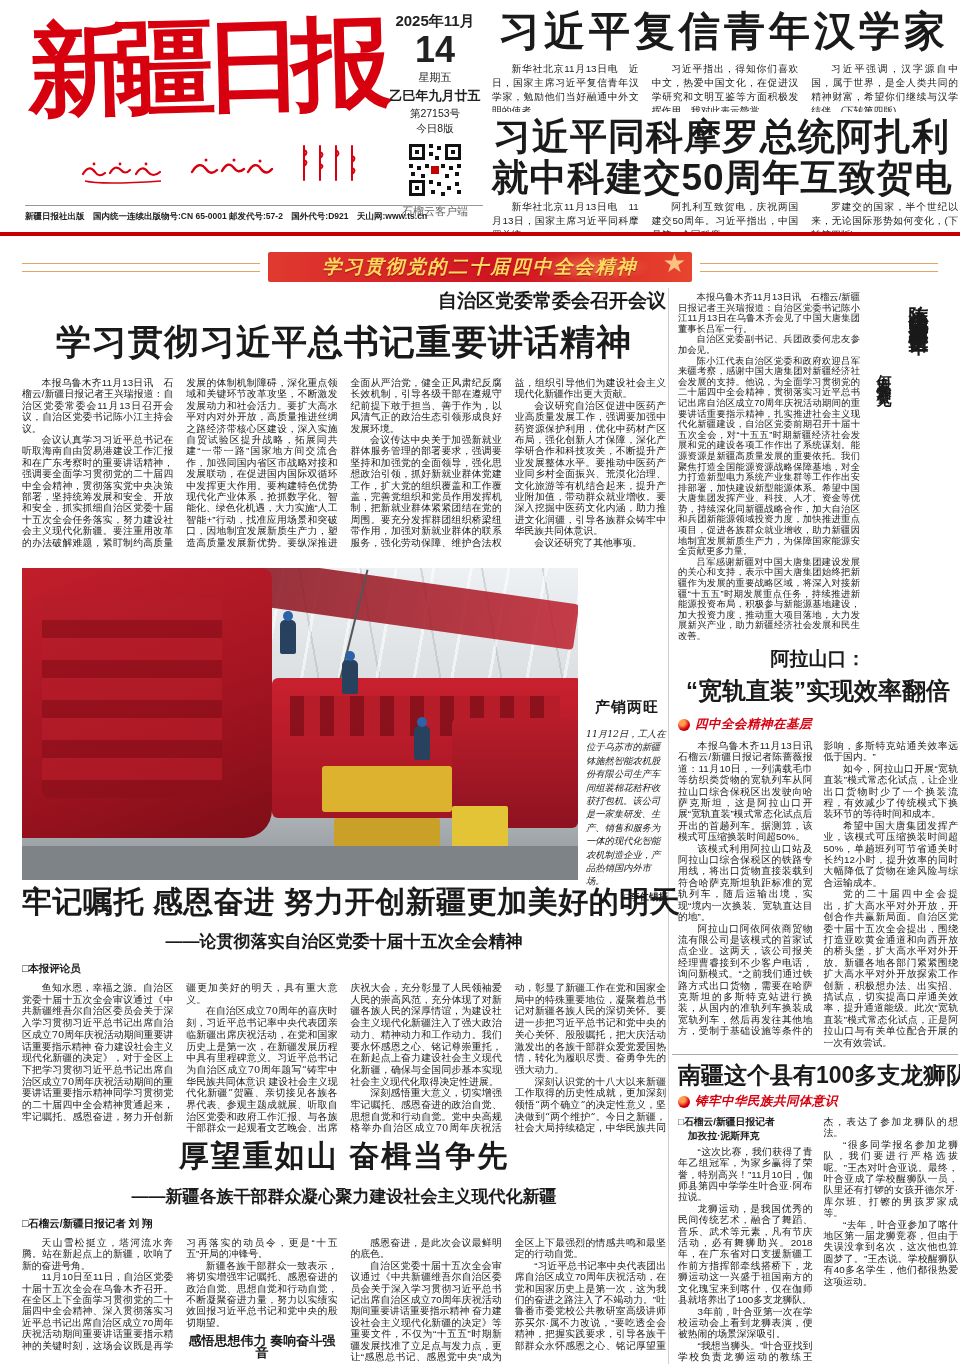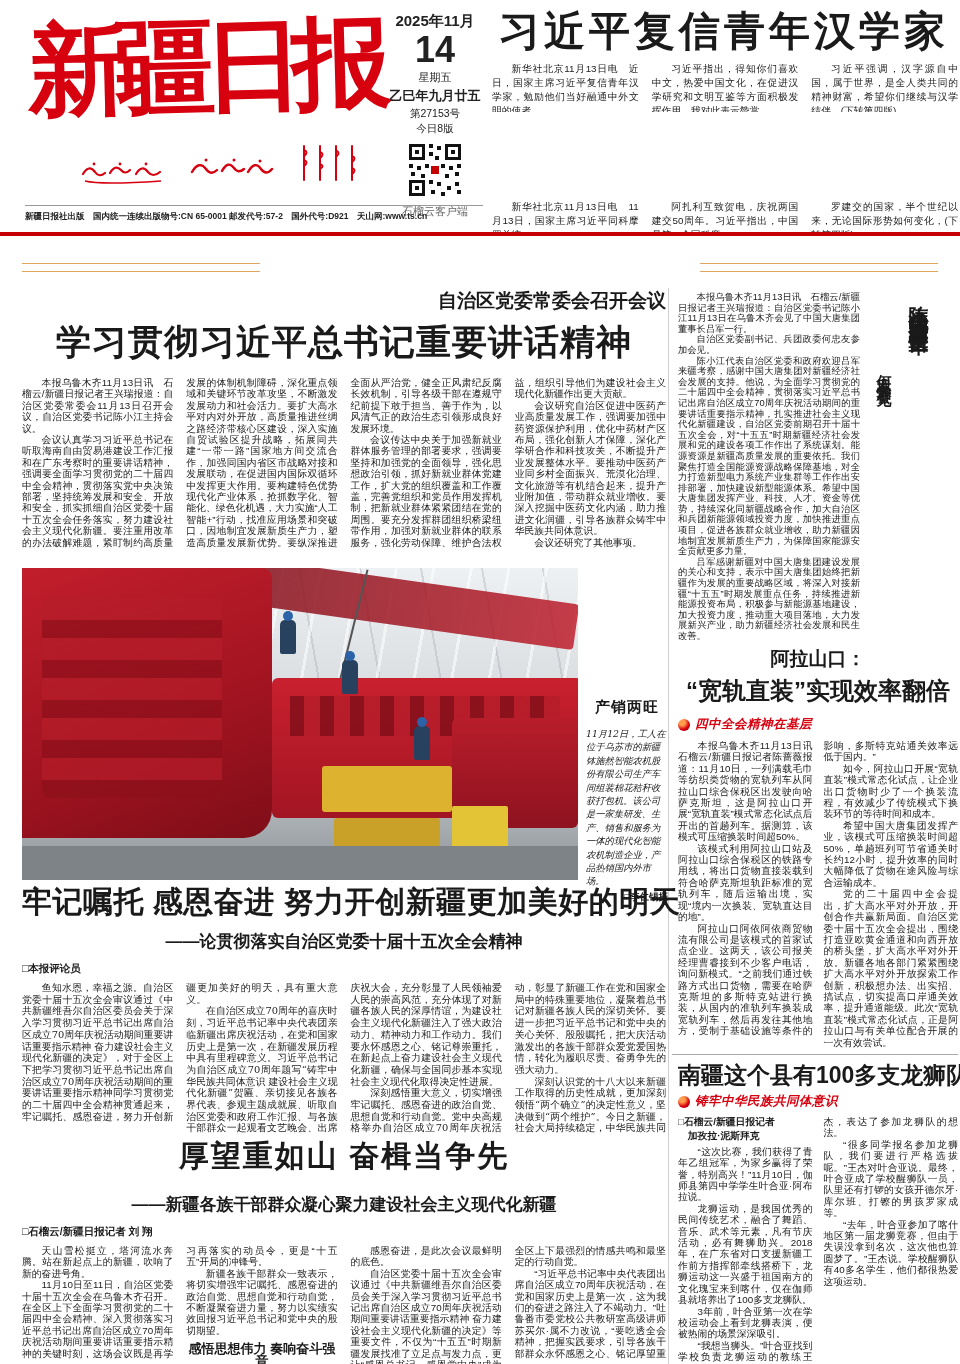--- a/index.html
+++ b/index.html
@@ -107,21 +107,21 @@
   
   .edit{left:22px;top:882px;width:644px;}
   .edit-head{font-size:30px;font-weight:900;text-align:center;white-space:nowrap;letter-spacing:.5px;}
   .edit-sub{font-size:17px;font-weight:bold;text-align:center;margin-top:7px;}
   .edit-byline{font-size:10.5px;font-weight:bold;margin-top:9px;}
   .edit-body{margin-top:6px;height:156px;column-count:4;column-gap:13px;column-fill:auto;
     font-family:"DejaVu Serif","Liberation Serif",serif;font-size:9.9px;line-height:11.7px;overflow:hidden;}
   
   .bl{left:22px;top:1136px;width:644px;}
   .bl-head{font-size:30px;font-weight:900;text-align:center;letter-spacing:2px;}
-  .bl-sub{font-size:17px;font-weight:bold;text-align:center;margin-top:16px;}
+  .bl-sub{font-size:17px;font-weight:bold;text-align:center;margin-top:8px;}
   .bl-byline{font-size:10.5px;font-weight:bold;margin-top:9px;}
   .bl-body{margin-top:6px;height:130px;column-count:4;column-gap:13px;column-fill:auto;
     font-size:9.8px;line-height:11.4px;overflow:hidden;}
   .inner-subhead{font-size:13px;font-weight:900;text-align:center;text-indent:0;margin:7px 0;}
   
   .br-rule{left:672px;top:1054px;width:286px;border-top:1px solid #aaa;}
   .br{left:678px;top:1060px;width:280px;}
   .br-head{font-size:23px;font-weight:900;text-align:center;white-space:nowrap;}
   .br-body{margin-top:6px;height:262px;column-count:2;column-gap:11px;column-fill:auto;
     font-size:9.8px;line-height:11.4px;overflow:hidden;}
@@ -216,36 +216,45 @@
         <p>新华社北京11月13日电　近日，国家主席习近平复信青年汉学家，勉励他们当好融通中外文明的使者。</p>
       </div>
     <div class="ts-col">
         <p>习近平指出，得知你们喜欢中文，热爱中国文化，在促进汉学研究和文明互鉴等方面积极发挥作用，我对此表示赞赏。</p>
       </div>
     <div class="ts-col">
         <p>习近平强调，汉字源自中国，属于世界，是全人类共同的精神财富，希望你们继续与汉学结伴，(下转第四版)</p>
       </div>
   </div>
 
+  <div class="abs ts2-head">
+    <div>习近平同科摩罗总统阿扎利</div>
+    <div>就中科建交50周年互致贺电</div>
+  </div>
   <div class="abs ts2-cols ts-cols">
     <div class="ts-col">
         <p>新华社北京11月13日电　11月13日，国家主席习近平同科摩罗总统</p>
       </div>
     <div class="ts-col">
         <p>阿扎利互致贺电，庆祝两国建交50周年。习近平指出，中国是第一个同科摩</p>
       </div>
     <div class="ts-col">
         <p>罗建交的国家，半个世纪以来，无论国际形势如何变化，(下转第四版)</p>
       </div>
   </div>
 
   <div class="abs red-rule"></div>
 
   <div class="abs deco-lines" style="left:22px;"></div>
   <div class="abs deco-lines" style="left:700px;"></div>
+  <div class="abs banner">
+    <div class="banner-glow"></div>
+    <span class="banner-text">学习贯彻党的二十届四中全会精神</span>
+    <span class="banner-ornament">★</span>
+  </div>
 
   <div class="abs lead">
     <div class="lead-kicker">自治区党委常委会召开会议</div>
     <div class="lead-head">学习贯彻习近平总书记重要讲话精神</div>
     <div class="lead-body">
         <p>本报乌鲁木齐11月13日讯　石榴云/新疆日报记者王兴瑞报道：自治区党委常委会11月13日召开会议，自治区党委书记陈小江主持会议。</p>
         <p>会议认真学习习近平总书记在听取海南自由贸易港建设工作汇报和在广东考察时的重要讲话精神，强调要全面学习贯彻党的二十届四中全会精神，贯彻落实党中央决策部署，坚持统筹发展和安全、开放和安全，抓实抓细自治区党委十届十五次全会任务落实，努力建设社会主义现代化新疆。要注重用改革的办法破解难题，紧盯制约高质量发展的体制机制障碍，深化重点领域和关键环节改革攻坚，不断激发发展动力和社会活力。要扩大高水平对内对外开放，高质量推进丝绸之路经济带核心区建设，深入实施自贸试验区提升战略，拓展同共建“一带一路”国家地方间交流合作，加强同国内省区市战略对接和发展联动，在促进国内国际双循环中发挥更大作用。要构建特色优势现代化产业体系，抢抓数字化、智能化、绿色化机遇，大力实施“人工智能+”行动，找准应用场景和突破口，因地制宜发展新质生产力，塑造高质量发展新优势。要纵深推进全面从严治党，健全正风肃纪反腐长效机制，引导各级干部在遵规守纪前提下敢于担当、善于作为，以风清气正的政治生态引领形成良好发展环境。</p>
         <p>会议传达中央关于加强新就业群体服务管理的部署要求，强调要坚持和加强党的全面领导，强化思想政治引领，抓好新就业群体党建工作，扩大党的组织覆盖和工作覆盖，完善党组织和党员作用发挥机制，把新就业群体紧紧团结在党的周围。要充分发挥群团组织桥梁纽带作用，加强对新就业群体的联系服务，强化劳动保障、维护合法权益，组织引导他们为建设社会主义现代化新疆作出更大贡献。</p>
         <p>会议研究自治区促进中医药产业高质量发展工作，强调要加强中药资源保护利用，优化中药材产区布局，强化创新人才保障，深化产学研合作和科技攻关，不断提升产业发展整体水平。要推动中医药产业同乡村全面振兴、荒漠化治理、文化旅游等有机结合起来，提升产业附加值，带动群众就业增收。要深入挖掘中医药文化内涵，助力推进文化润疆，引导各族群众铸牢中华民族共同体意识。</p>
         <p>会议还研究了其他事项。</p>

